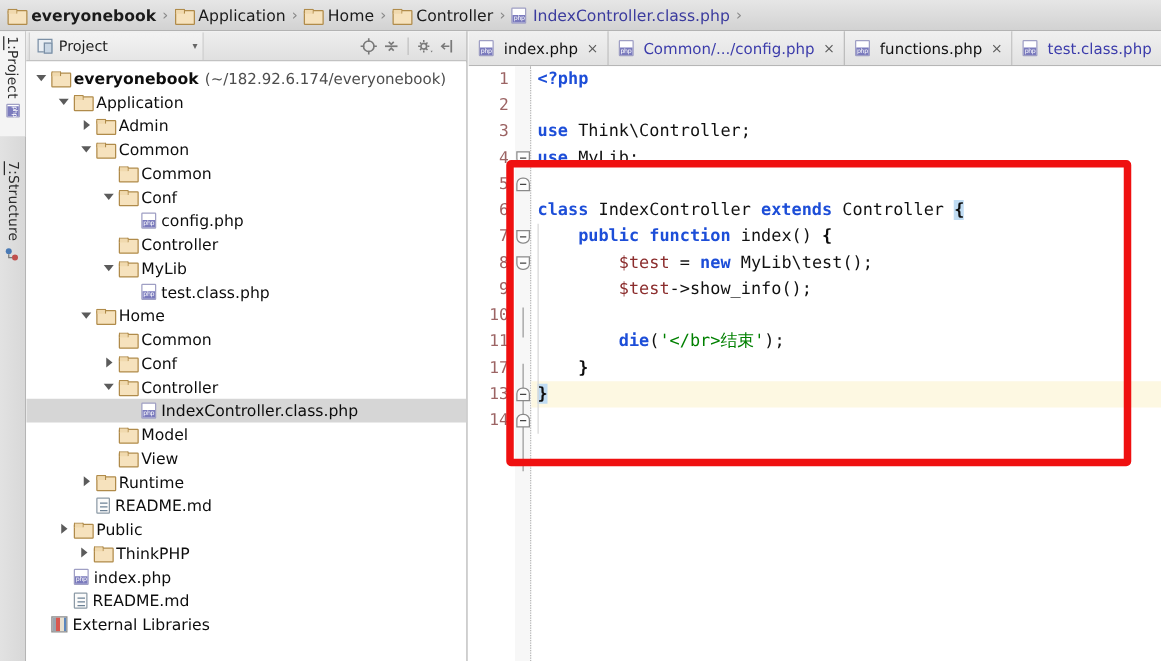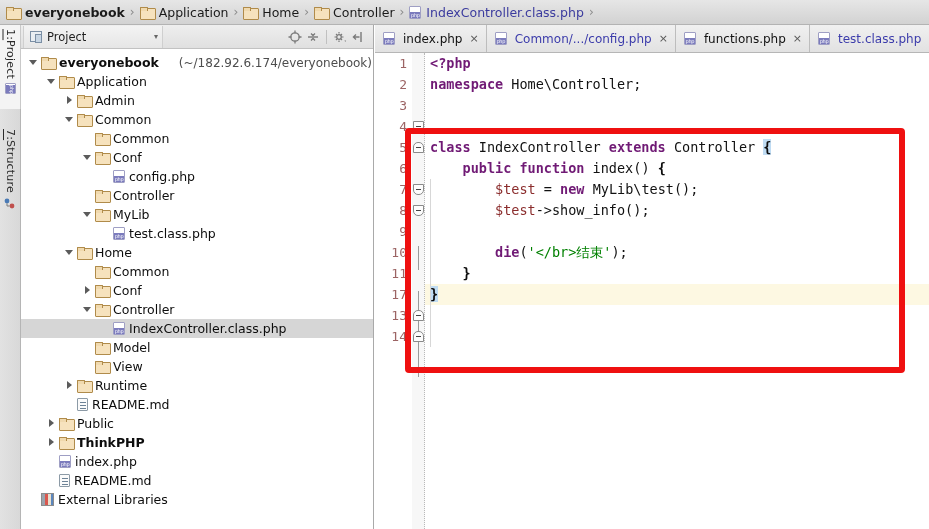--- a/index.html
+++ b/index.html
@@ -141,21 +141,21 @@
     content: ""; position: absolute; left: 2px; top: 4px;
     border-left: 4.5px solid transparent; border-right: 4.5px solid transparent;
     border-top: 5px solid #5b5b5b;
   }
   .tw.right::after {
     content: ""; position: absolute; left: 4px; top: 2px;
     border-top: 4.5px solid transparent; border-bottom: 4.5px solid transparent;
     border-left: 5px solid #5b5b5b;
   }
   .tlabel.bold { font-weight: bold; }
-  .tpath { color: #4d4d4d; margin-left: 20px; font-size: 12px; }
+  .tpath { color: #4d4d4d; margin-left: 5px; font-size: 12px; }
 
   
   .editor {
     position: absolute; left: 375px; top: 25px; width: 554px; height: 504px;
     background: #ffffff;
   }
   .tabbar {
     position: relative; height: 28px; width: 100%;
     background: linear-gradient(to bottom, #eaeaea, #dadada);
     border-bottom: 1px solid #b6b6b6;
@@ -200,21 +200,21 @@
   .fold-line {
     position: absolute; left: 6px; width: 1px; background: #9a9a9a;
   }
   .code-lines {
     position: absolute; left: 50px; top: 0; right: 0; bottom: 0;
     font-family: "DejaVu Sans Mono", "Liberation Mono", monospace;
     font-size: 13.5px;
   }
   .cline { height: 21px; line-height: 21px; white-space: pre; padding-left: 5px; }
   .cline.current { background: #fdf8e2; }
-  .k  { color: #701a75; font-weight: bold; }     
+  .k  { color: #1d4ed8; font-weight: bold; }     
   .pl { color: #111; }                            
   .st { color: #008000; }                         
   .var{ color: #8b2d2d; }                         
   .br { color: #0d0d0d; font-weight: bold; }
   .brace-hl { background: #c0dcf3; }
   .indent-guide {
     position: absolute; width: 1px; background: #d7d7d7;
   }
 
   
@@ -409,21 +409,21 @@
         <div class="tnode" style="padding-left: 42px;">
           <span class="tw"></span>
           <span class="ico-md"></span>
           <span class="tlabel">README.md</span>
         </div>
         <div class="tnode" style="padding-left: 24px;">
           <span class="tw right"></span>
           <span class="ico-folder"></span>
           <span class="tlabel">Public</span>
         </div>
-        <div class="tnode" style="padding-left: 24px; font-weight: bold;">
+        <div class="tnode" style="padding-left: 40px;">
           <span class="tw right"></span>
           <span class="ico-folder"></span>
           <span class="tlabel">ThinkPHP</span>
         </div>
         <div class="tnode" style="padding-left: 24px;">
           <span class="tw"></span>
           <span class="ico-php"></span>
           <span class="tlabel">index.php</span>
         </div>
         <div class="tnode" style="padding-left: 24px;">
@@ -486,22 +486,23 @@
         <div class="fold-mark arrow-down" style="top:68px;"></div>
         <div class="fold-mark arrow-up" style="top:89px;"></div>
         <div class="fold-mark arrow-down" style="top:131px;"></div>
         <div class="fold-mark arrow-down" style="top:152px;"></div>
         <div class="fold-mark arrow-up" style="top:257px;"></div>
         <div class="fold-mark arrow-up" style="top:278px;"></div>
       </div>
       <div class="code-lines" id="code-host">
         <div class="indent-guide" style="left:5px;top:126px;height:168px;"></div>
       <div class="cline"><span class="k">&lt;?php</span></div>
-          <div class="cline"><span class="k">namespace</span><span class="pl"> </span><span class="pl">Home\Controller</span><span class="pl">;</span></div>
           <div class="cline">&nbsp;</div>
+          <div class="cline"><span class="k">use</span><span class="pl"> </span><span class="pl">Think\Controller</span><span class="pl">;</span></div>
+          <div class="cline"><span class="k">use</span><span class="pl"> </span><span class="pl">MyLib</span><span class="pl">;</span></div>
           <div class="cline">&nbsp;</div>
           <div class="cline"><span class="k">class</span><span class="pl"> </span><span class="pl">IndexController</span><span class="pl"> </span><span class="k">extends</span><span class="pl"> </span><span class="pl">Controller</span><span class="pl"> </span><span class="br brace-hl">{</span></div>
           <div class="cline"><span class="pl">    </span><span class="k">public</span><span class="pl"> </span><span class="k">function</span><span class="pl"> </span><span class="pl">index</span><span class="pl">(</span><span class="pl">)</span><span class="pl"> </span><span class="br">{</span></div>
           <div class="cline"><span class="pl">        </span><span class="var">$test</span><span class="pl"> </span><span class="pl">=</span><span class="pl"> </span><span class="k">new</span><span class="pl"> </span><span class="pl">MyLib\test</span><span class="pl">(</span><span class="pl">)</span><span class="pl">;</span></div>
           <div class="cline"><span class="pl">        </span><span class="var">$test</span><span class="pl">-</span><span class="pl">&gt;</span><span class="pl">show_info</span><span class="pl">(</span><span class="pl">)</span><span class="pl">;</span></div>
           <div class="cline">&nbsp;</div>
           <div class="cline"><span class="pl">        </span><span class="k">die</span><span class="pl">(</span><span class="st">'&lt;/br&gt;结束'</span><span class="pl">)</span><span class="pl">;</span></div>
           <div class="cline"><span class="pl">    </span><span class="br">}</span></div>
           <div class="cline current"><span class="br brace-hl">}</span></div>
         </div>

